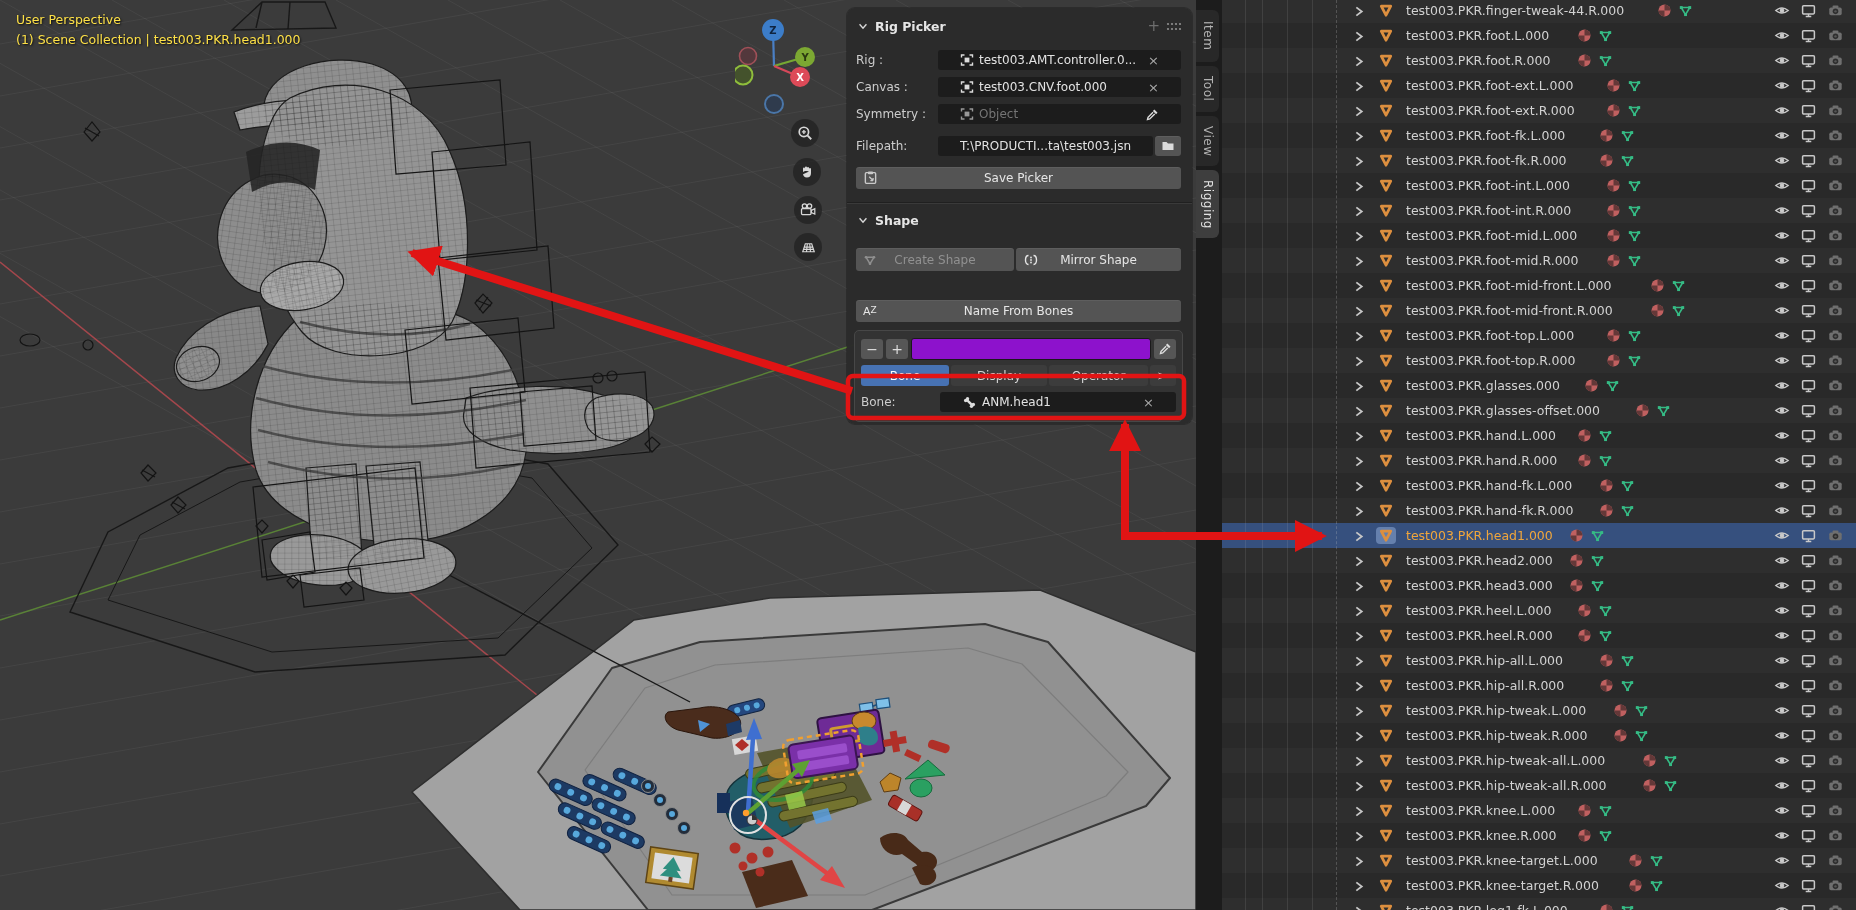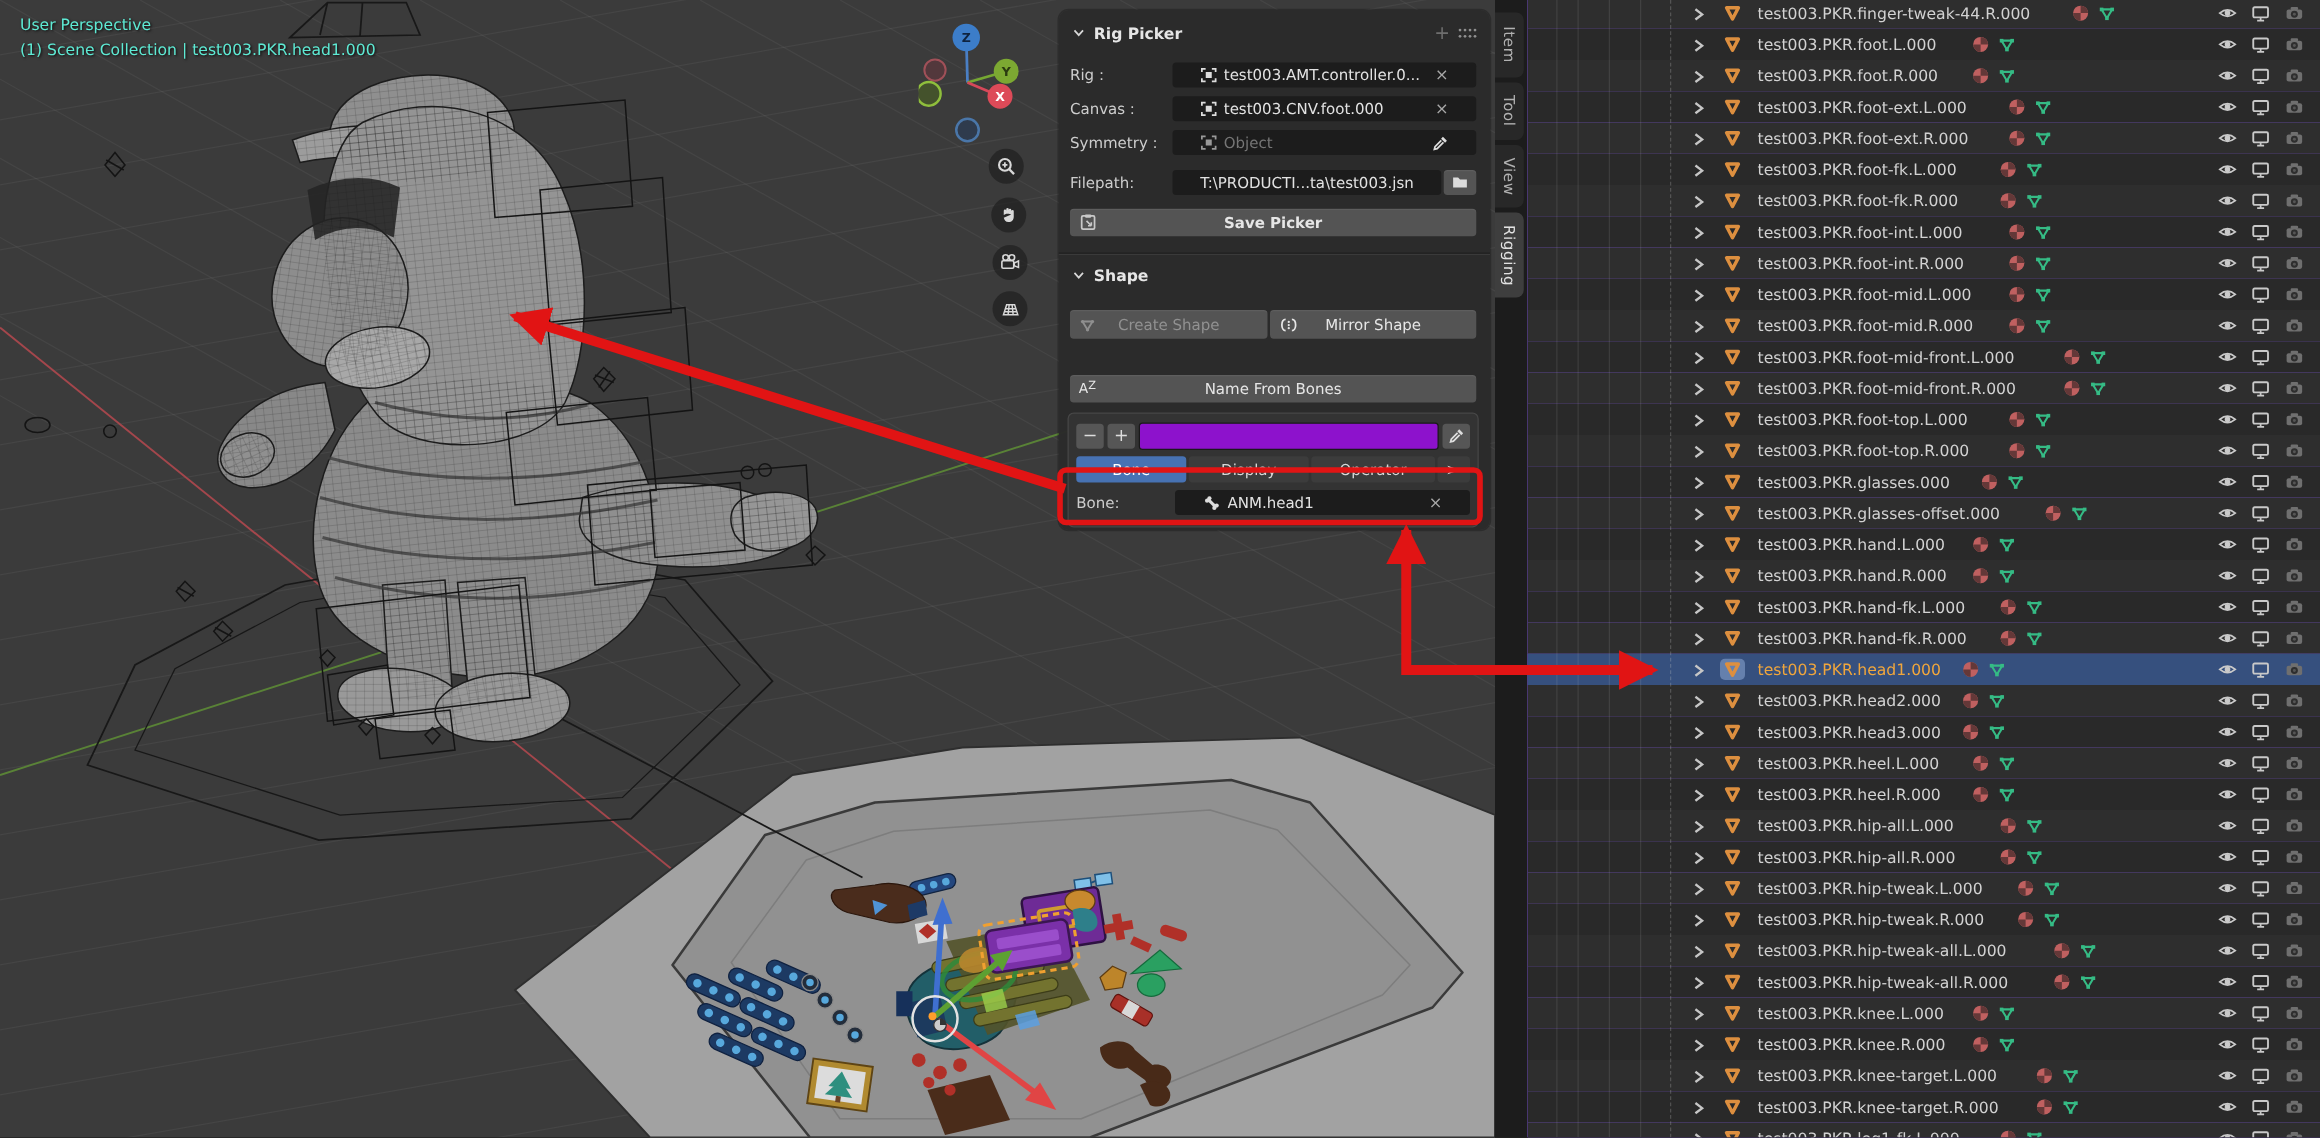--- a/index.html
+++ b/index.html
@@ -2,21 +2,21 @@
 <html><head>
 <meta charset="utf-8">
 <style>
   html,body{margin:0;padding:0;background:#1a1a1a;}
   #app{position:relative;width:1856px;height:910px;overflow:hidden;
        font-family:"DejaVu Sans","Liberation Sans",sans-serif;
        -webkit-font-smoothing:antialiased;}
   
   #viewport{position:absolute;left:0;top:0;width:1196px;height:910px;background:#3b3b3b;overflow:hidden;}
   #scene{position:absolute;left:0;top:0;}
-  #vp-header{position:absolute;left:16px;top:10px;color:#5eead4;font-size:12.5px;line-height:20px;
+  #vp-header{position:absolute;left:16px;top:10px;color:#fde047;font-size:12.5px;line-height:20px;
              text-shadow:1px 1px 2px rgba(0,0,0,.8);}
   
   #nav-gizmo{position:absolute;left:735px;top:18px;}
   .vp-btn{position:absolute;width:28px;height:28px;border-radius:50%;background:rgba(32,32,32,.72);
           display:flex;align-items:center;justify-content:center;}
   
   #n-panel{position:absolute;left:847px;top:8px;width:345px;height:416px;background:rgba(42,42,42,.97);
            border-radius:8px;box-shadow:0 0 0 1px rgba(0,0,0,.25);}
   .p-hdr{position:absolute;left:10px;right:10px;top:8px;height:20px;display:flex;align-items:center;gap:6px;
          color:#e6e6e6;font-size:12.5px;font-weight:600;}
@@ -492,21 +492,21 @@
         <div class="fld">
           <span class="val" style="text-align:right;">T:\PRODUCTI...ta\test003.jsn</span>
         </div>
         <div class="btn" style="width:26px;height:20px;margin-left:2px;flex:none;">
           <svg width="14" height="14" viewBox="0 0 14 14">
               <path d="M1.5,3 H5.5 L7,4.6 H12.5 V11 H1.5 Z" fill="#dcdcdc"></path>
             </svg>
         </div>
       </div>
 
-      <div class="prow" style="top:159px;height:22px;font-weight:bold;">
+      <div class="prow" style="top:159px;height:22px;">
         <div class="btn" style="flex:1;height:22px;">
           <span class="lic">
             <svg width="15" height="15" viewBox="0 0 14 14">
                 <rect x="2.2" y="2" width="9.6" height="10" rx="1" fill="none" stroke="#c9c9c9" stroke-width="1.3"></rect>
                 <rect x="4.6" y="1" width="4.8" height="2.4" rx="0.8" fill="#c9c9c9"></rect>
                 <path d="M5.8,5.8 L9.4,9.4 M9.4,9.4 V6.9 M9.4,9.4 H6.9" stroke="#c9c9c9" stroke-width="1.2" fill="none"></path>
               </svg>
           </span>
           <span>Save Picker</span>
         </div>

